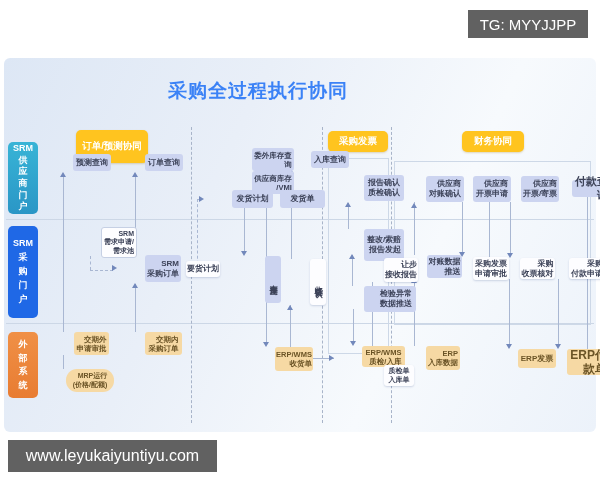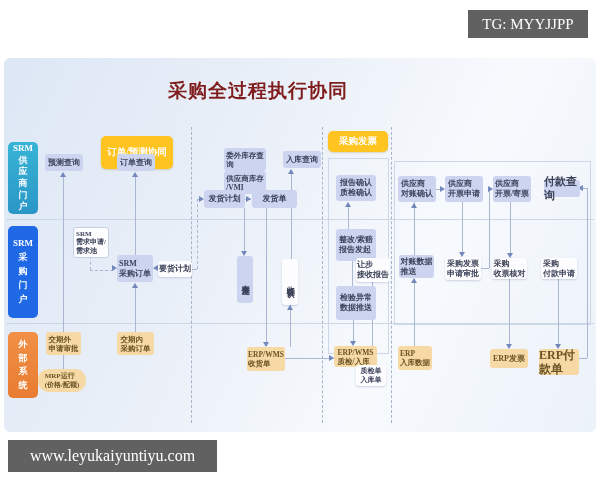--- a/index.html
+++ b/index.html
@@ -1,21 +1,21 @@
 <!DOCTYPE html>
 <html><head>
 <meta charset="utf-8">
 <style>
   html,body{margin:0;padding:0;}
   body{width:600px;height:480px;background:#fff;font-family:"Liberation Sans","DejaVu Sans",sans-serif;}
-  #screen{position:relative;width:600px;height:480px;overflow:hidden;background:#fff;font-family:Liberation Serif, serif;}
+  #screen{position:relative;width:600px;height:480px;overflow:hidden;background:#fff;}
   .stage{position:absolute;left:4px;top:58px;width:592px;height:374px;border-radius:6px;
     background:linear-gradient(115deg,#dde7f5 0%,#e9eff8 35%,#f7fafd 68%,#ecf2fa 100%);}
   .title{position:absolute;left:120px;top:78px;width:276px;text-align:center;
-    font-size:19px;font-weight:bold;color:#7f1d1d;letter-spacing:1px;z-index:3;}
+    font-size:19px;font-weight:bold;color:#3b82f6;letter-spacing:1px;z-index:3;}
   .wm{position:absolute;background:#616161;color:#fff;display:flex;align-items:center;justify-content:center;z-index:9;}
   .wm-tg{left:468px;top:10px;width:120px;height:28px;font-size:15px;}
   .wm-url{left:8px;top:440px;width:209px;height:32px;font-size:16px;}
   #diagram{position:absolute;left:0;top:0;width:600px;height:480px;z-index:2;}
   #diagram > div{position:absolute;}
   .hline{height:0;border-top:1px solid #ccd7e6;}
   .vdash{width:0;border-left:1px dashed #a8b4c9;}
   .frame{border:1px solid #cdd8e7;background:transparent;}
   .segh{height:0;border-top:1px solid #a9b7d2;}
   .segv{width:0;border-left:1px solid #a9b7d2;}
@@ -26,22 +26,22 @@
   .ar.down{border-left:3px solid transparent;border-right:3px solid transparent;border-top:5px solid #7288bb;}
   .ar.left{border-top:3px solid transparent;border-bottom:3px solid transparent;border-right:5px solid #7288bb;}
   .ar.right{border-top:3px solid transparent;border-bottom:3px solid transparent;border-left:5px solid #7288bb;}
   .lane{border-radius:5px;color:#fff;font-weight:bold;font-size:9px;line-height:1.3;
     display:flex;align-items:center;justify-content:center;text-align:center;white-space:pre-line;}
   .lane-teal{background:linear-gradient(180deg,#38b4d6,#2a96c6);}
   .lane-blue{background:#1f68e6;line-height:1.55;}
   .lane-orange{background:linear-gradient(180deg,#f09046,#e87c32);line-height:1.5;}
   .hdr{background:#ffc41f;border-radius:5px;color:#fff;font-weight:bold;font-size:9.5px;
     display:flex;align-items:center;justify-content:center;box-shadow:0 1px 2px rgba(150,110,0,.25);z-index:4;}
-  .node{display:flex;align-items:center;justify-content:center;text-align:left;white-space:pre-line;
-    border-radius:3px;font-weight:600;line-height:1.2;color:#3c4258;z-index:5;}
+  .node{display:flex;align-items:center;justify-content:center;text-align:right;white-space:pre-line;
+    border-radius:3px;font-weight:600;line-height:1.2;color:#3c4258;z-index:5;margin-left:28px;}
   .node.lav{background:#ccd4f0;}
   .node.white{background:#fdfdff;box-shadow:0 1px 2px rgba(60,80,140,.22);}
   .node.outline{background:#fdfdff;border:1px solid #c6d0e4;}
   .node.tan{background:#f6d9a4;color:#6b5426;}
   .node.pill{background:#f6d9a4;color:#6b5426;border-radius:11px;}
   .node.vert{writing-mode:vertical-rl;letter-spacing:1px;}
 </style>
 </head>
 <body>
 
@@ -122,22 +122,23 @@
 户</div>
       <div class="lane lane-blue" style="left: 8px; top: 226px; width: 30px; height: 92px;">SRM
 采
 购
 门
 户</div>
       <div class="lane lane-orange" style="left: 8px; top: 332px; width: 30px; height: 66px;">外
 部
 系
 统</div>
-      <div class="hdr" style="left: 76px; top: 136px; width: 72px; height: 33px; margin-left: 25px;">订单/预测协同</div>
+      <div class="hdr" style="left: 76px; top: 130px; width: 72px; height: 33px;">订单/预测协同</div>
       <div class="hdr" style="left: 328px; top: 131px; width: 60px; height: 21px;">采购发票</div>
+      <div class="hdr" style="left: 462px; top: 131px; width: 62px; height: 21px;">财务协同</div>
       <div class="node lav" style="left: 45px; top: 154px; width: 38px; height: 17px; font-size: 8px;">预测查询</div>
       <div class="node lav" style="left: 117px; top: 154px; width: 38px; height: 17px; font-size: 8px;">订单查询</div>
       <div class="node lav" style="left: 224px; top: 148px; width: 42px; height: 23px; font-size: 7.5px;">委外库存查
 询</div>
       <div class="node lav" style="left: 224px; top: 171px; width: 42px; height: 23px; font-size: 7.5px;">供应商库存
 /VMI</div>
       <div class="node lav" style="left: 204px; top: 190px; width: 41px; height: 18px; font-size: 8px;">发货计划</div>
       <div class="node lav" style="left: 252px; top: 190px; width: 45px; height: 18px; font-size: 8px;">发货单</div>
       <div class="node lav" style="left: 283px; top: 151px; width: 38px; height: 17px; font-size: 8px;">入库查询</div>
       <div class="node lav" style="left: 336px; top: 175px; width: 40px; height: 26px; font-size: 8px;">报告确认
@@ -154,21 +155,21 @@
 需求池</div>
       <div class="node lav" style="left: 117px; top: 255px; width: 36px; height: 27px; font-size: 8px;">SRM
 采购订单</div>
       <div class="node white" style="left: 158px; top: 261px; width: 34px; height: 16px; font-size: 8px;">要货计划</div>
       <div class="node lav vert" style="left: 237px; top: 256px; width: 16px; height: 47px; font-size: 8px;">库存查询</div>
       <div class="node white vert" style="left: 282px; top: 259px; width: 16px; height: 46px; font-size: 8px;">收货确认</div>
       <div class="node lav" style="left: 336px; top: 229px; width: 40px; height: 32px; font-size: 8px;">整改/索赔
 报告发起</div>
       <div class="node white" style="left: 356px; top: 258px; width: 34px; height: 24px; font-size: 8px;">让步
 接收报告</div>
-      <div class="node lav" style="left: 336px; top: 286px; width: 40px; height: 34px; font-size: 8px;">检验异常
+      <div class="node lav" style="left: 336px; top: 286px; width: 40px; height: 26px; font-size: 8px; padding-left: 12px;">检验异常
 数据推送</div>
       <div class="node lav" style="left: 399px; top: 255px; width: 35px; height: 23px; font-size: 8px;">对账数据
 推送</div>
       <div class="node white" style="left: 445px; top: 257px; width: 36px; height: 23px; font-size: 8px;">采购发票
 申请审批</div>
       <div class="node white" style="left: 492px; top: 258px; width: 35px; height: 21px; font-size: 8px;">采购
 收票核对</div>
       <div class="node white" style="left: 541px; top: 258px; width: 36px; height: 21px; font-size: 8px;">采购
 付款申请</div>
       <div class="node tan" style="left: 46px; top: 332px; width: 35px; height: 23px; font-size: 7.5px;">交期外

